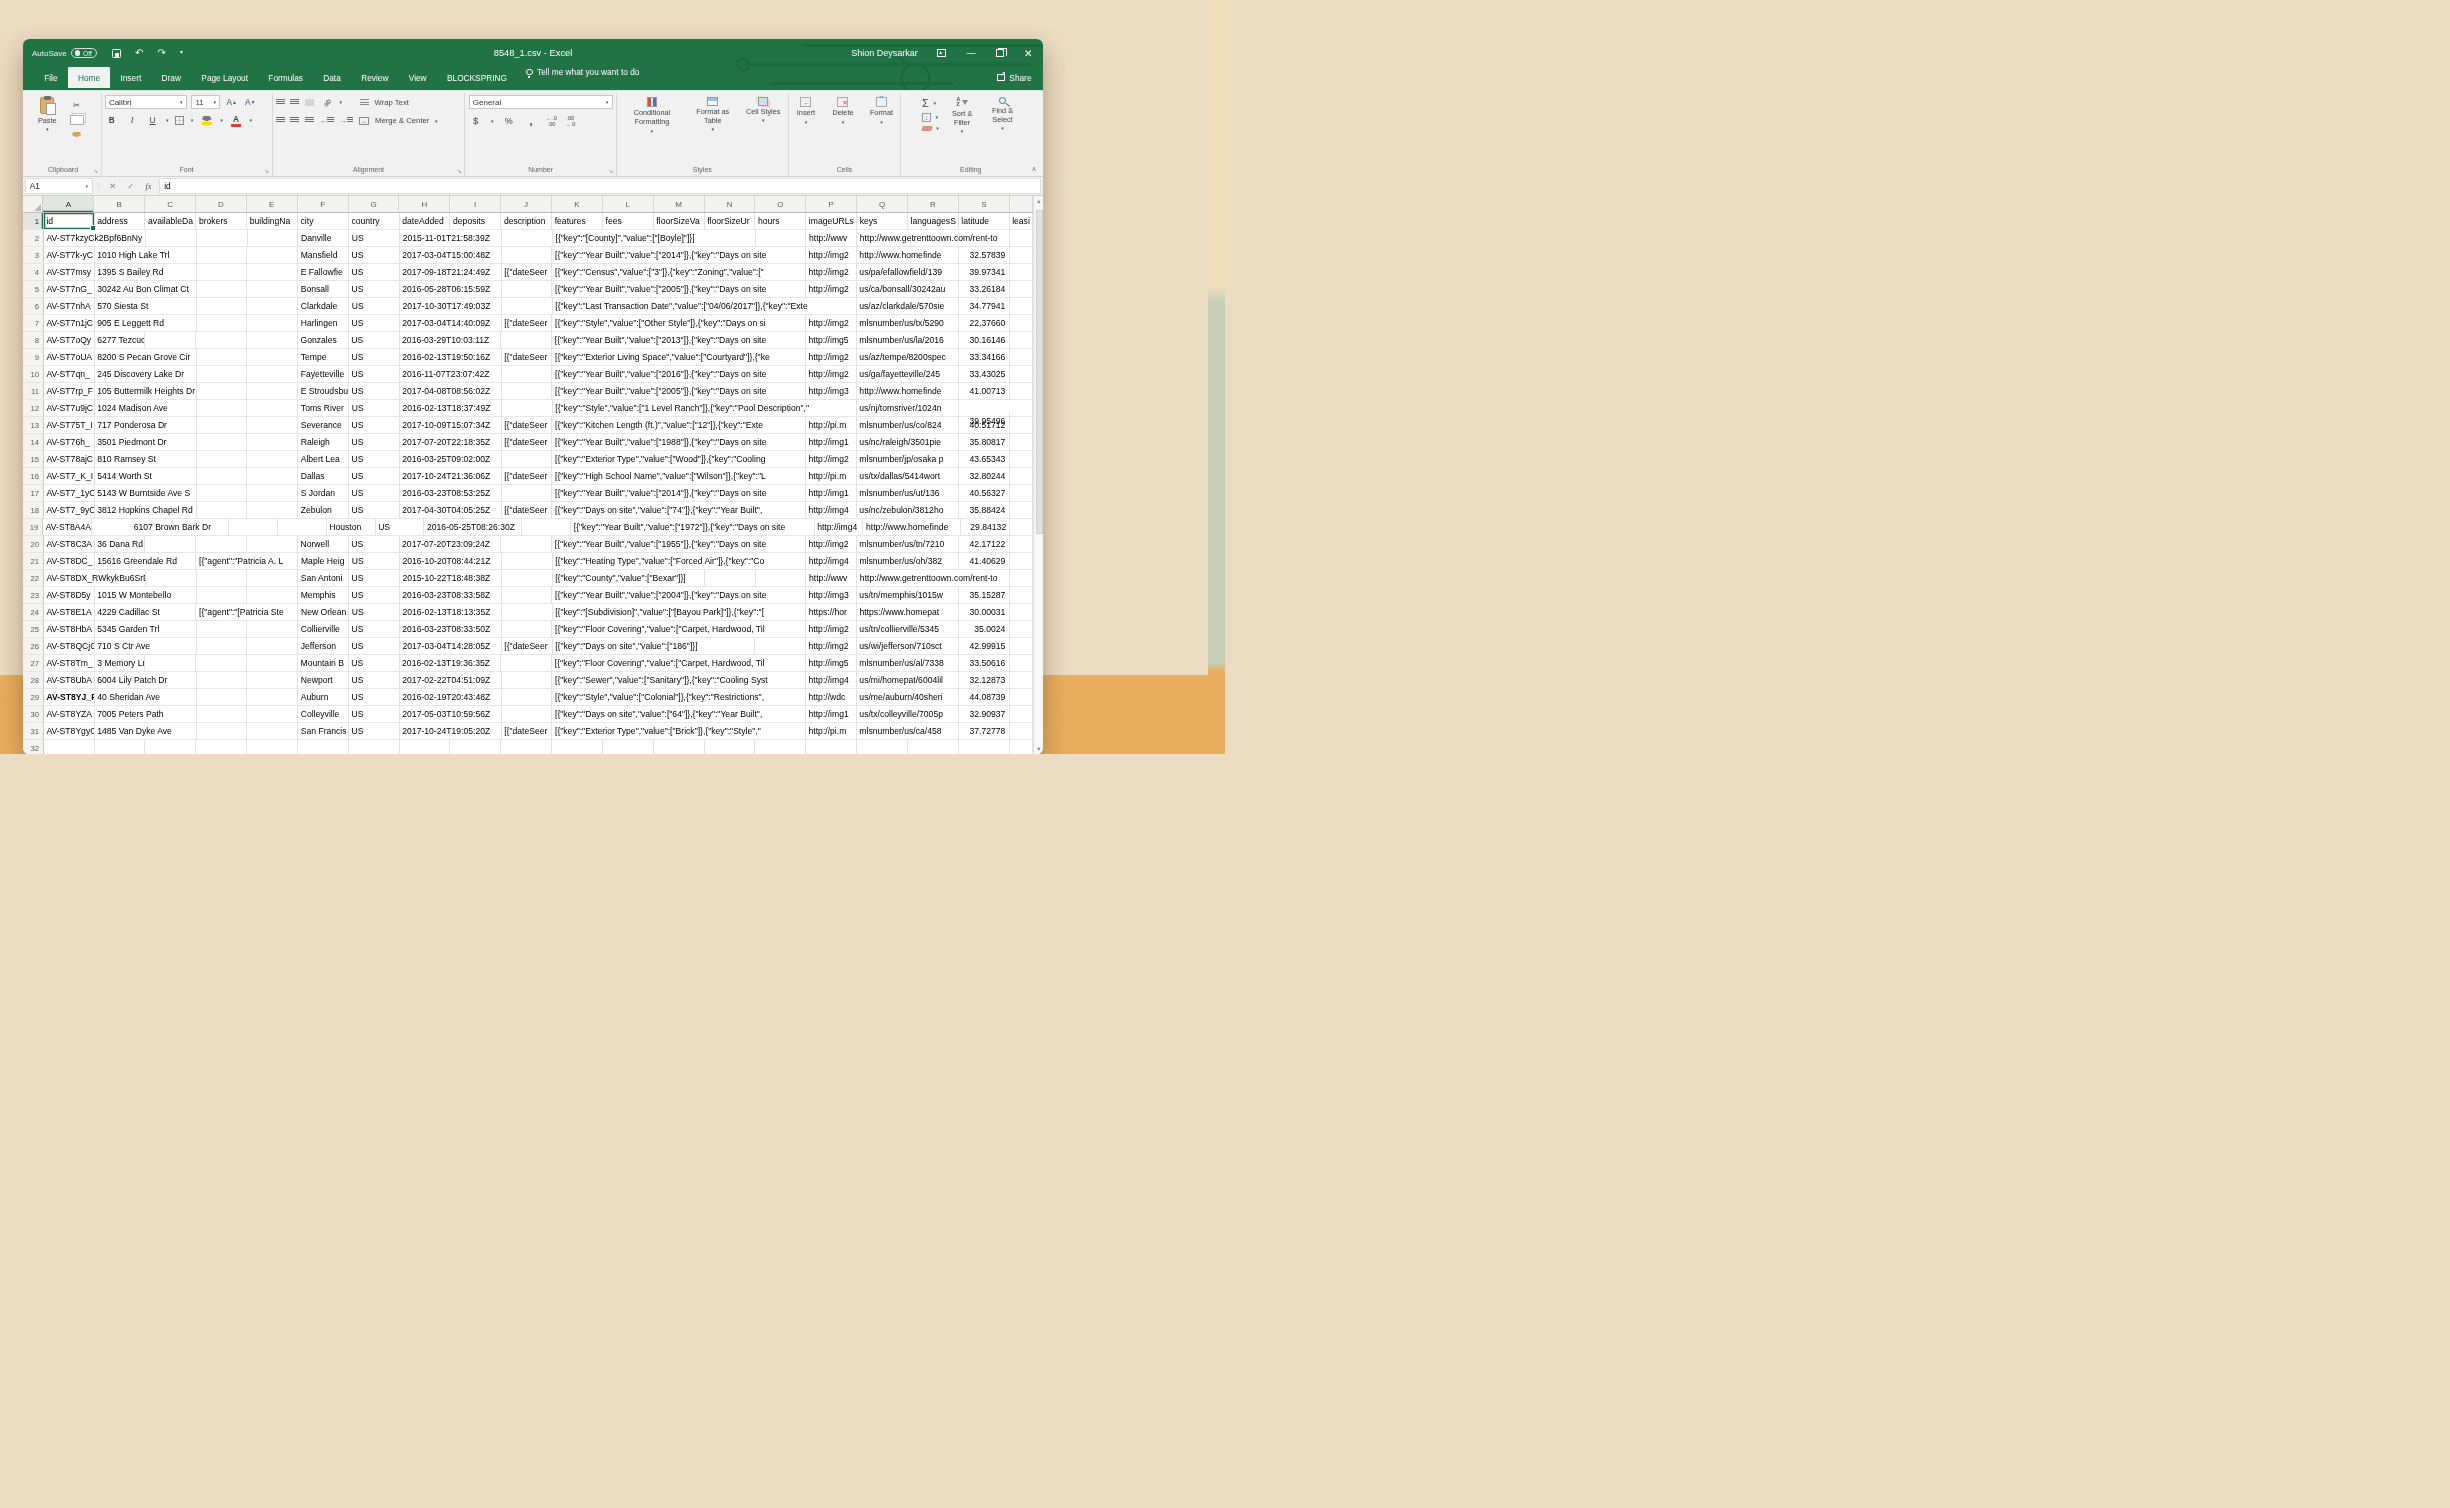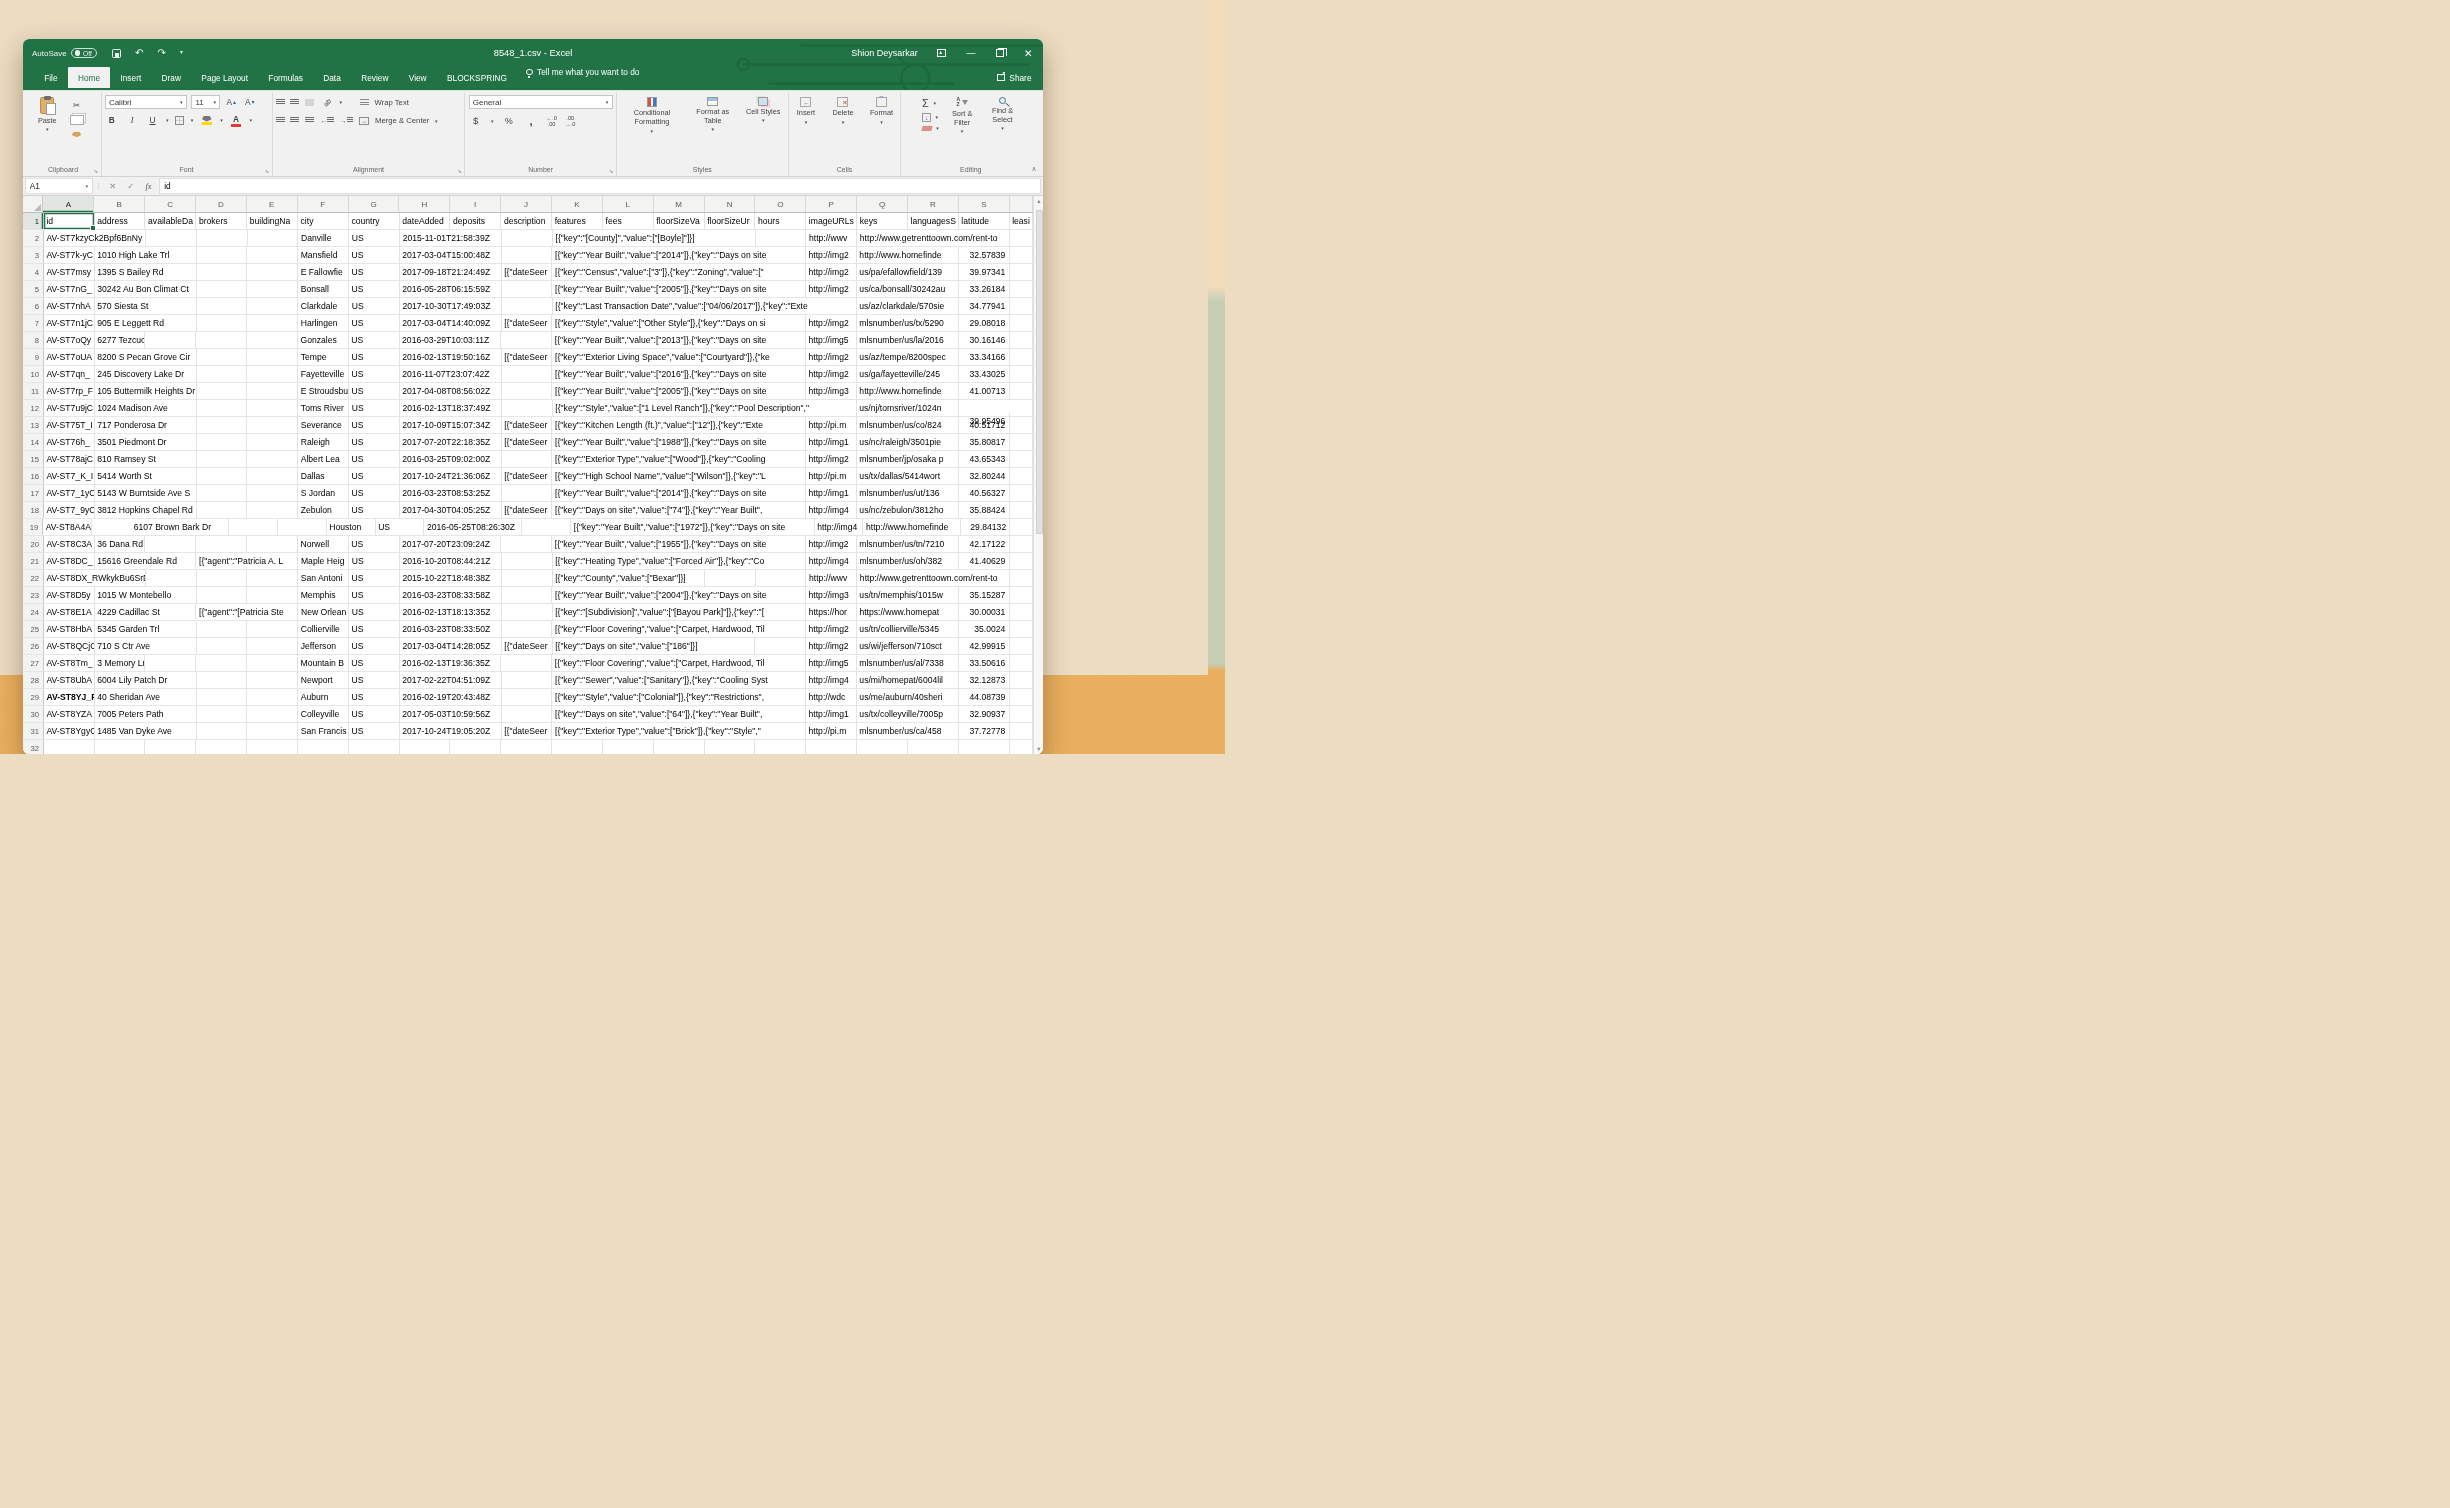--- a/index.html
+++ b/index.html
@@ -509,21 +509,21 @@
           <div class="cell" style="width: 119px;">905 E Leggett Rd</div>
           <div class="cell" style="width: 59px;"></div>
           <div class="cell" style="width: 59px;"></div>
           <div class="cell" style="width: 59px;">Harlingen</div>
           <div class="cell" style="width: 59px;">US</div>
           <div class="cell" style="width: 119px;">2017-03-04T14:40:09Z</div>
           <div class="cell" style="width: 59px;">[{"dateSeer</div>
           <div class="cell" style="width: 297px;">[{"key":"Style","value":["Other Style"]},{"key":"Days on si</div>
           <div class="cell" style="width: 59px;">http://img2</div>
           <div class="cell" style="width: 119px;">mlsnumber/us/tx/5290</div>
-          <div class="cell num" style="width: 59px;">29.08018</div>
+          <div class="cell num" style="width: 59px;">22.37660</div>
           <div class="cell" style="width: 27.4px;"></div>
         </div>
         <div class="grow">
           <div class="rnum">8</div>
           <div class="cell" style="width: 59px;">AV-ST7oQy</div>
           <div class="cell" style="width: 59px;">6277 Tezcuco</div>
           <div class="cell" style="width: 59px;"></div>
           <div class="cell" style="width: 59px;"></div>
           <div class="cell" style="width: 59px;"></div>
           <div class="cell" style="width: 59px;">Gonzales</div>

